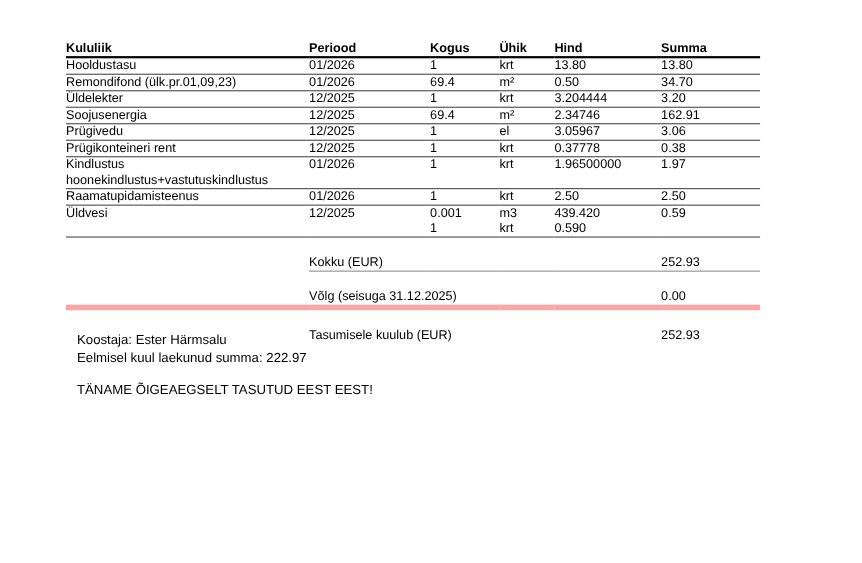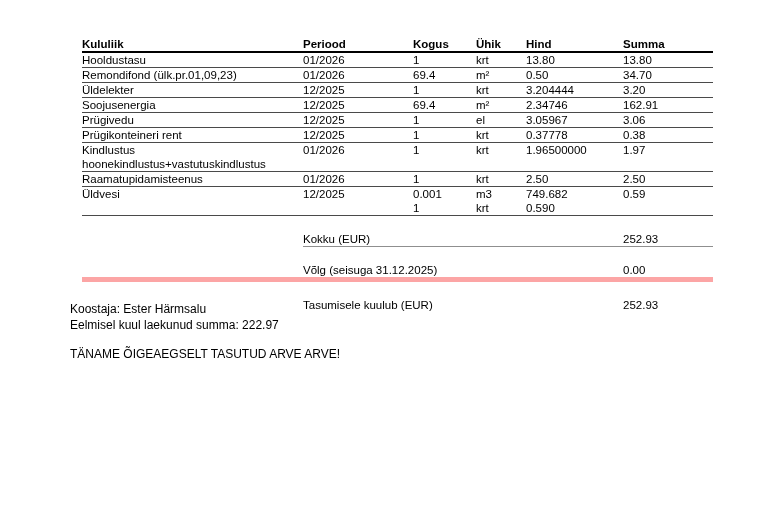--- a/index.html
+++ b/index.html
@@ -11,21 +11,21 @@
     width: 784px;
     height: 512px;
     position: relative;
     overflow: hidden;
     font-family: "Liberation Sans", sans-serif;
     color: #000000;
     -webkit-font-smoothing: antialiased;
   }
   .sheet {
     position: absolute;
-    left: 82px;
+    left: 60px;
     top: 37px;
   }
   table.invoice {
     border-collapse: collapse;
     table-layout: fixed;
     width: 631px;
     font-size: 11.5px;
   }
   table.invoice th,
   table.invoice td {
@@ -173,21 +173,21 @@
       <td class="c2">12/2025</td>
       <td class="c3">
         <div>0.001</div>
         <div>1</div>
       </td>
       <td class="c4">
         <div>m3</div>
         <div>krt</div>
       </td>
       <td class="c5">
-        <div>749.682</div>
+        <div>439.420</div>
         <div>0.590</div>
       </td>
       <td class="c6">0.59</td>
     </tr>
 
 
     <tr class="tot">
       <td class="c1"></td>
       <td colspan="4" class="bold bb">Kokku (EUR)</td>
       <td class="c6 bold bb">252.93</td>
@@ -204,14 +204,14 @@
       <td colspan="4" class="bold">Tasumisele kuulub (EUR)</td>
       <td class="c6 bold">252.93</td>
     </tr>
   </tbody>
     </table>
 </div>
 
 <div class="footer">
   <div>Koostaja: Ester Härmsalu</div>
   <div class="bold">Eelmisel kuul laekunud summa: 222.97</div>
-  <div class="thanks">TÄNAME ÕIGEAEGSELT TASUTUD ARVE ARVE!</div>
+  <div class="thanks">TÄNAME ÕIGEAEGSELT TASUTUD EEST EEST!</div>
 </div>
 
 </body></html>

